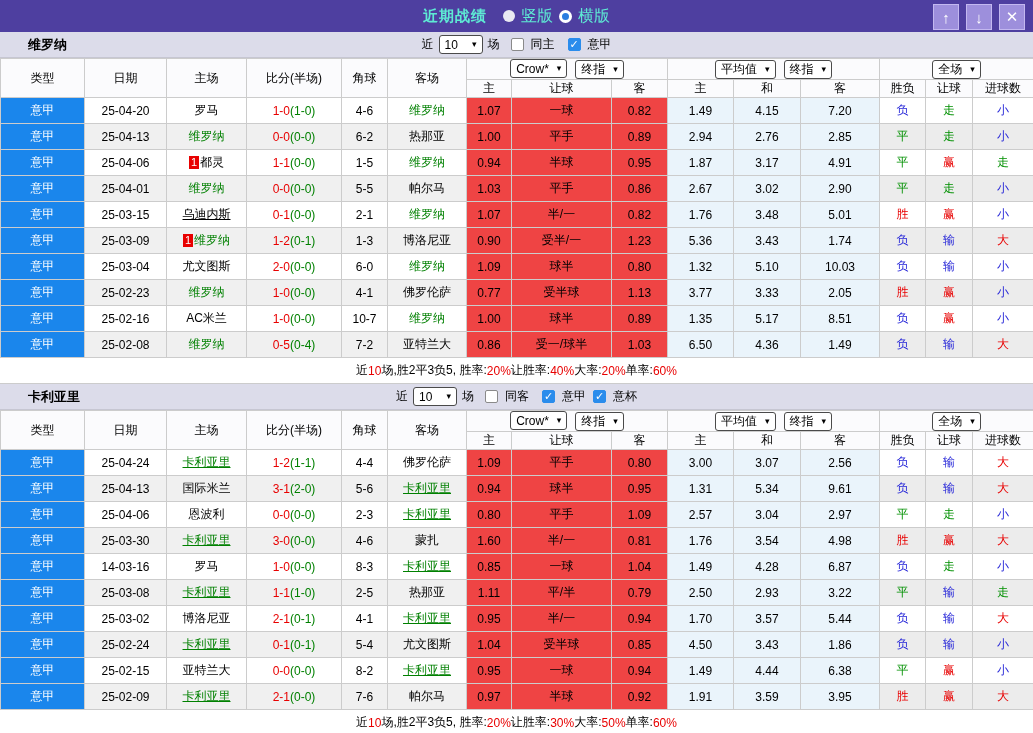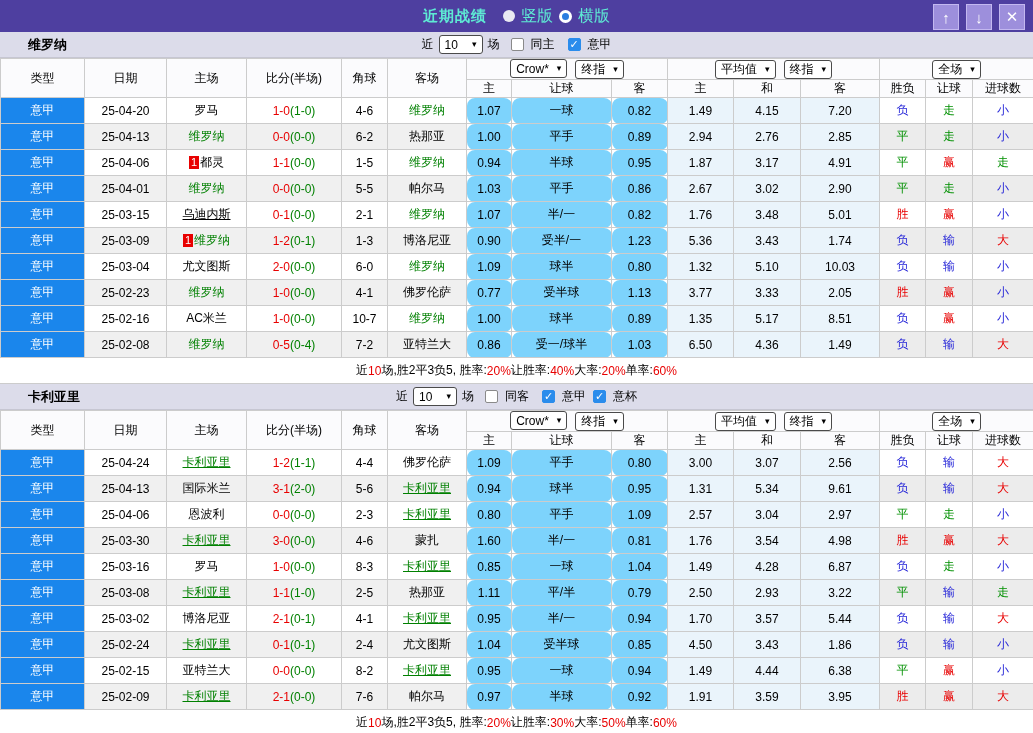--- a/index.html
+++ b/index.html
@@ -30,21 +30,21 @@
   th,td{border:1px solid #cccccc;text-align:center;padding:0;white-space:nowrap;overflow:hidden;font-weight:normal;font-size:12px;}
   thead th{background:#fbfbfd;}
   .hrow1 th{height:20px;}
   .hrow2 th{height:17px;}
   .group-th{background:#fbfbfd;}
   .group-th .sel-box{margin:0 4px;}
   tbody td{height:25px;background:#fff;}
   td.league{background:#1a86ec;color:#fff;}
   tr.alt td.plain{background:#f0f0f0;}
   tr.alt td.res{background:#ececec;}
-  td.crow{background:#7dd3fc;border-radius:8px;}
+  td.crow{background:#ef4444;}
   td.avg{background:#eaf4fb;}
   .team.hl{color:#008000;}
   .team.u{text-decoration:underline;font-family:Liberation Mono, monospace;}
   .badge{display:inline-block;background:#e80000;color:#fff;padding:0 2px;margin-right:1px;font-size:11px;line-height:13px;}
   .score-red{color:#e80000;}
   .score-green{color:#008000;margin-top:16px;}
   .c-red{color:#e80000;}
   .c-green{color:#009000;}
   .c-blue{color:#2626d8;}
   
@@ -473,21 +473,21 @@
             <td class="crow">0.81</td>
             <td class="avg">1.76</td>
             <td class="avg">3.54</td>
             <td class="avg">4.98</td>
             <td class="res c-red">胜</td>
             <td class="res c-red">赢</td>
             <td class="res c-red">大</td>
           </tr>
           <tr>
             <td class="league">意甲</td>
-            <td class="plain">25-03-16</td>
+            <td class="plain">14-03-16</td>
             <td class="plain"><span class="team">罗马</span></td>
             <td class="plain"><span class="score-red">1-0</span><span class="score-green">(0-0)</span></td>
             <td class="plain">8-3</td>
             <td class="plain"><span class="team hl u">卡利亚里</span></td>
             <td class="crow">0.85</td>
             <td class="crow">一球</td>
             <td class="crow">1.04</td>
             <td class="avg">1.49</td>
             <td class="avg">4.28</td>
             <td class="avg">6.87</td>
@@ -527,21 +527,21 @@
             <td class="avg">5.44</td>
             <td class="res c-blue">负</td>
             <td class="res c-blue">输</td>
             <td class="res c-red">大</td>
           </tr>
           <tr class="alt">
             <td class="league">意甲</td>
             <td class="plain">25-02-24</td>
             <td class="plain"><span class="team hl u">卡利亚里</span></td>
             <td class="plain"><span class="score-red">0-1</span><span class="score-green">(0-1)</span></td>
-            <td class="plain">2-4</td>
+            <td class="plain">5-4</td>
             <td class="plain"><span class="team">尤文图斯</span></td>
             <td class="crow">1.04</td>
             <td class="crow">受半球</td>
             <td class="crow">0.85</td>
             <td class="avg">4.50</td>
             <td class="avg">3.43</td>
             <td class="avg">1.86</td>
             <td class="res c-blue">负</td>
             <td class="res c-blue">输</td>
             <td class="res c-blue">小</td>

